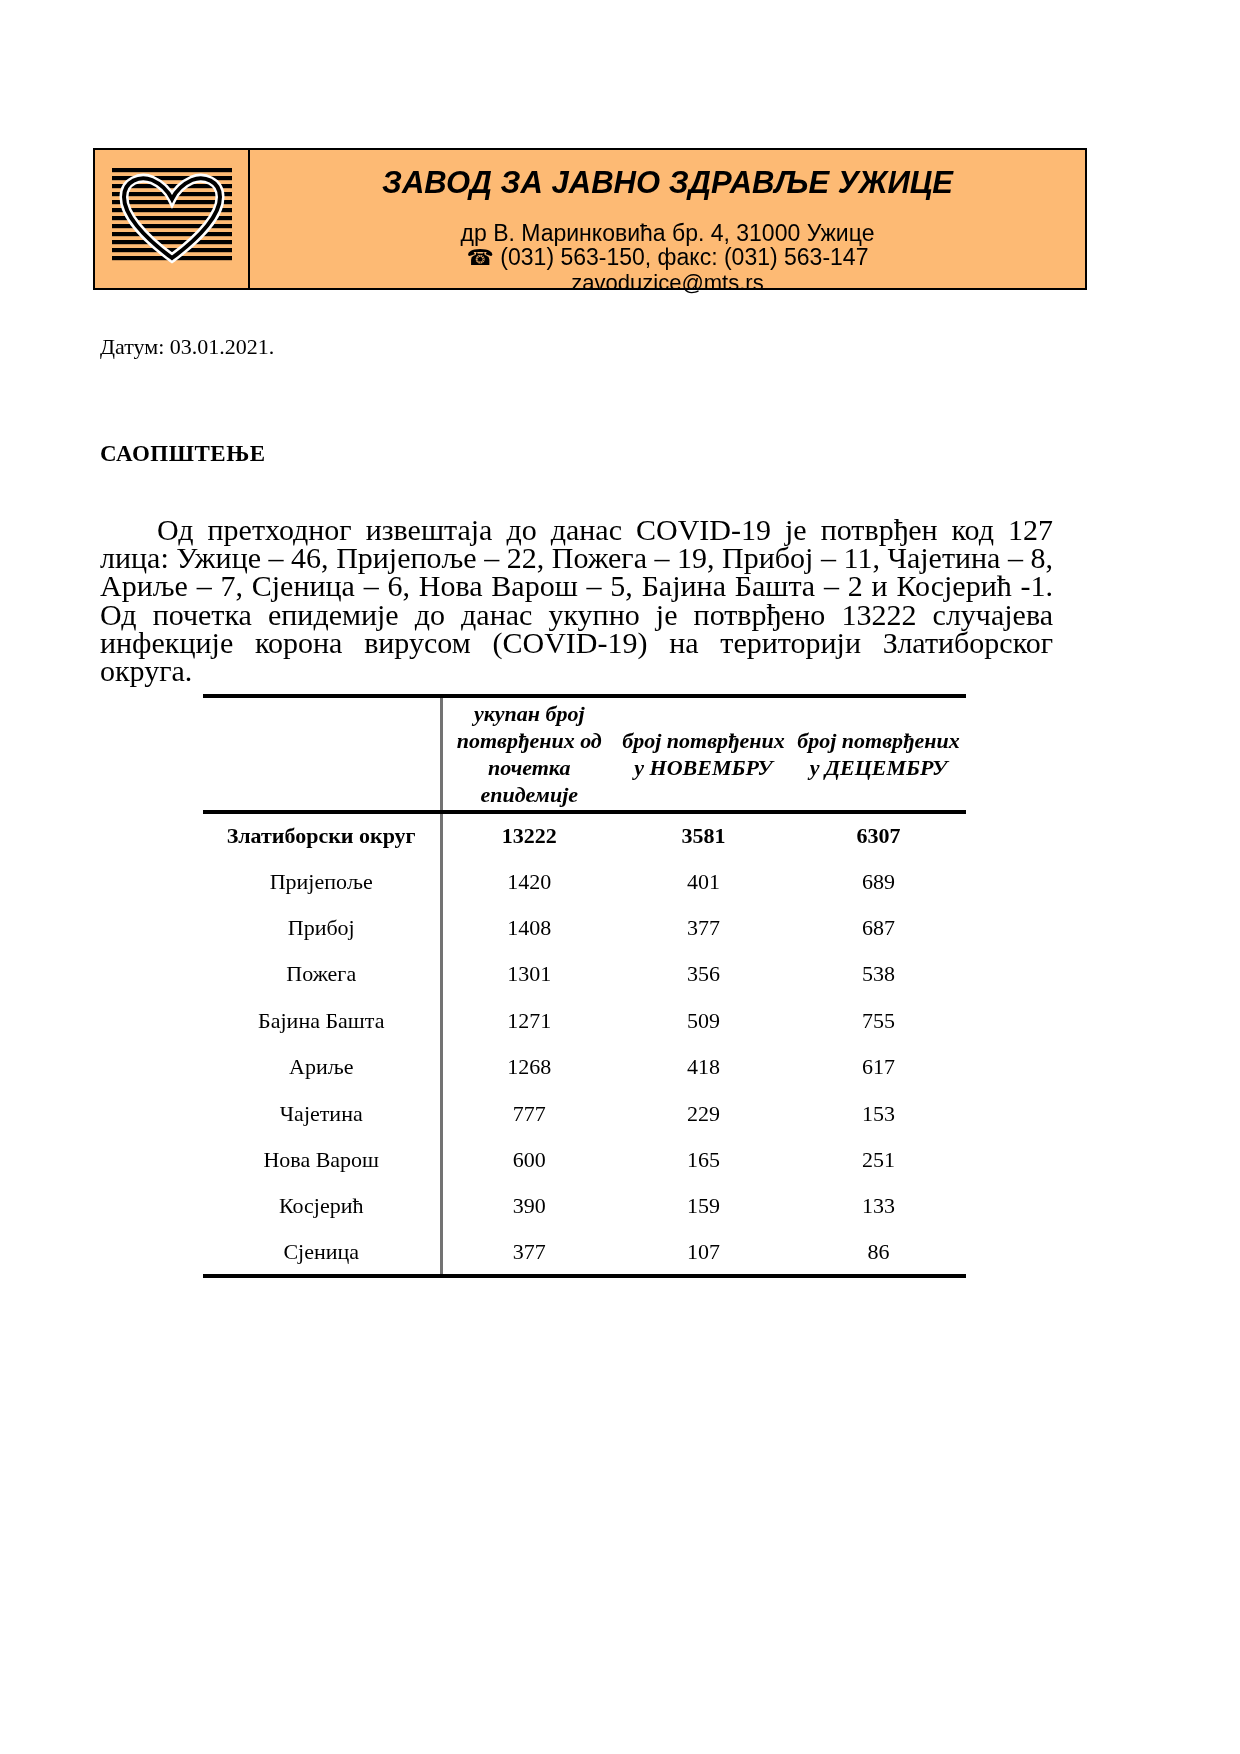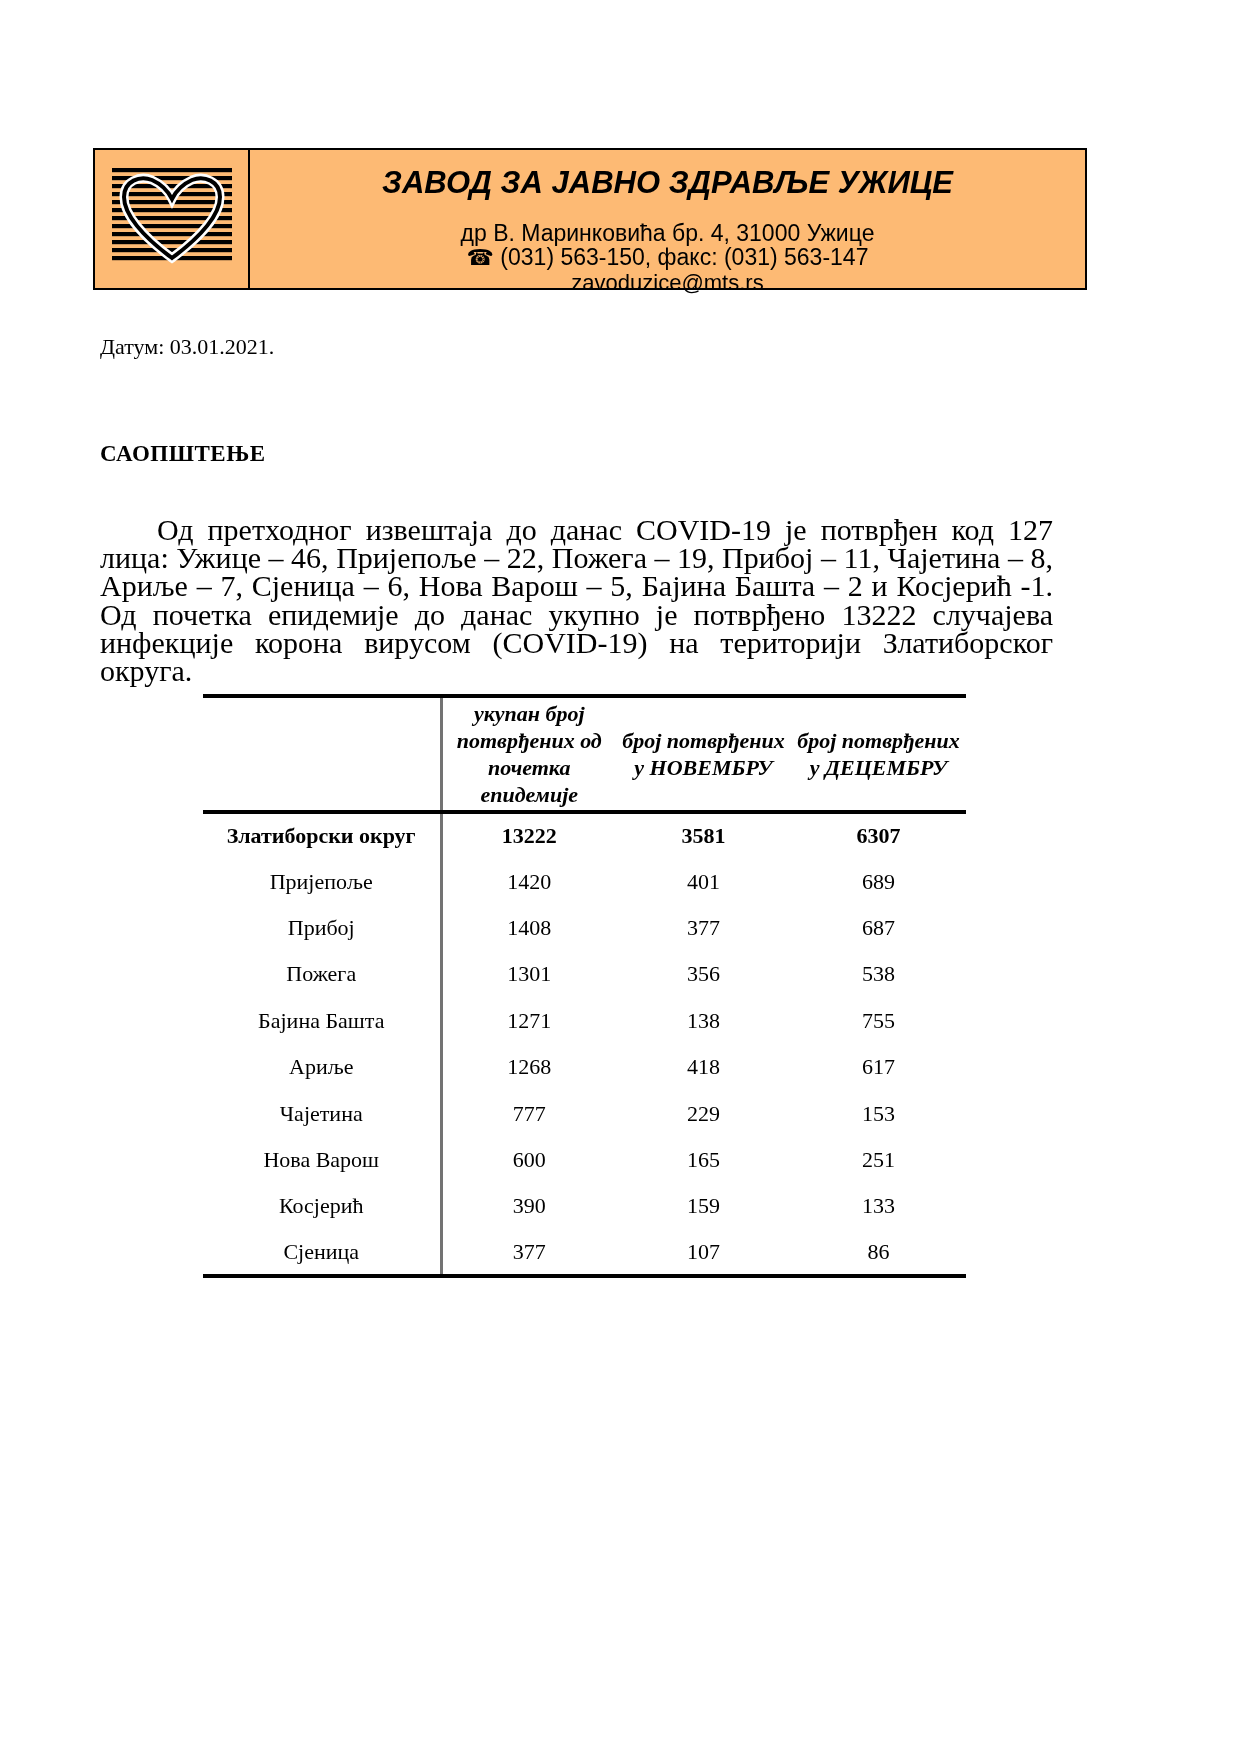--- a/index.html
+++ b/index.html
@@ -211,21 +211,21 @@
         </tr>
         <tr>
           <td class="col1">Пожега</td>
           <td>1301</td>
           <td>356</td>
           <td>538</td>
         </tr>
         <tr>
           <td class="col1">Бајина Башта</td>
           <td>1271</td>
-          <td>138</td>
+          <td>509</td>
           <td>755</td>
         </tr>
         <tr>
           <td class="col1">Ариље</td>
           <td>1268</td>
           <td>418</td>
           <td>617</td>
         </tr>
         <tr>
           <td class="col1">Чајетина</td>

